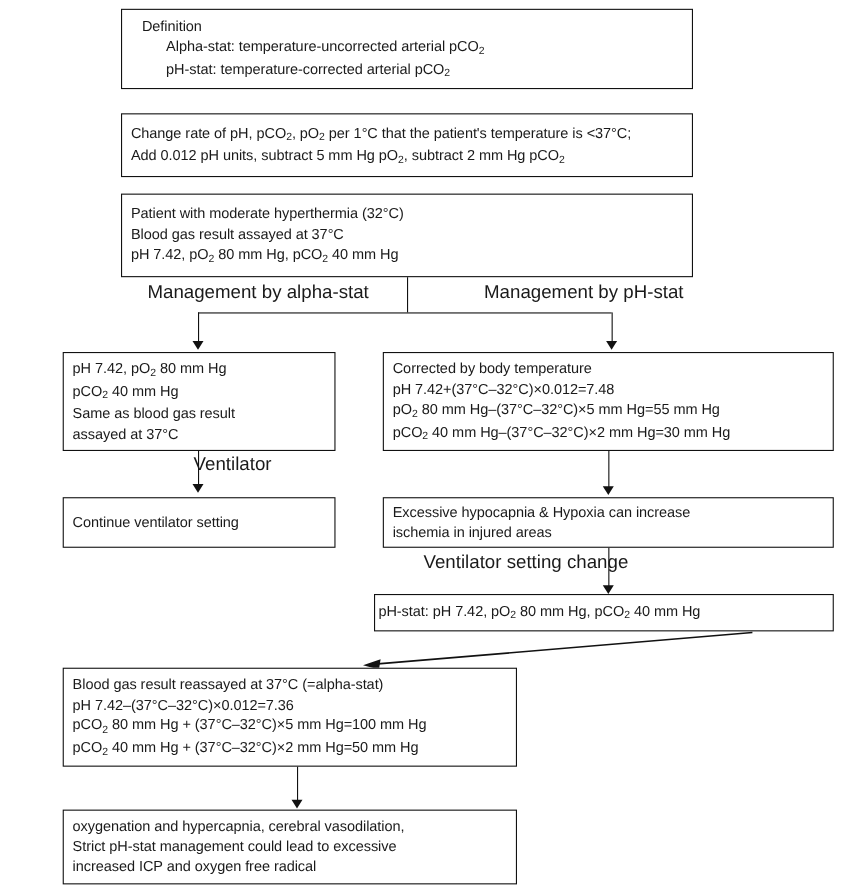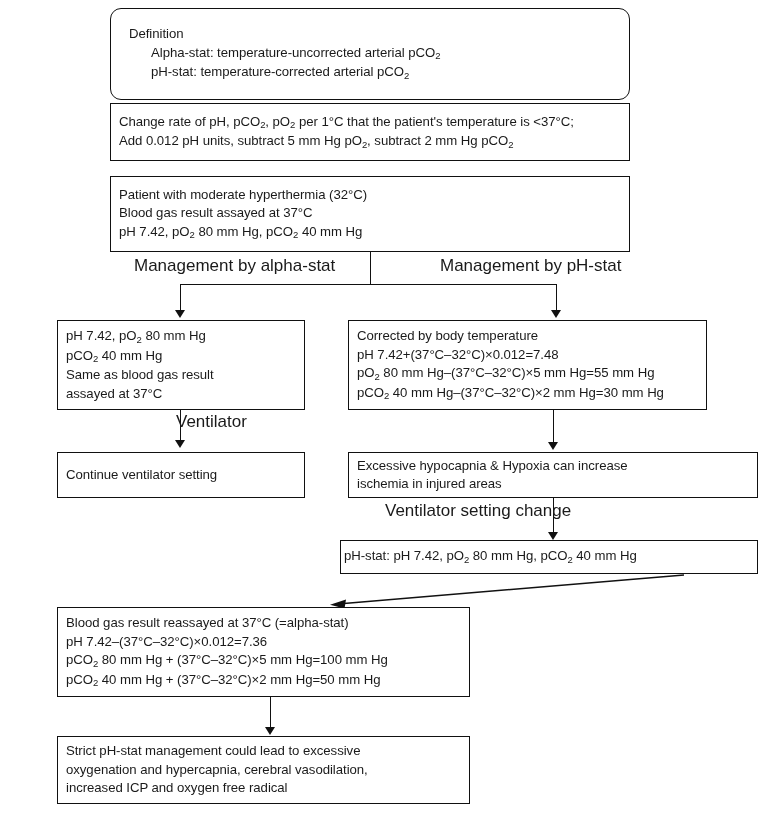--- a/index.html
+++ b/index.html
@@ -80,21 +80,21 @@
   .diag-svg {
     position: absolute;
     overflow: visible;
   }
 </style>
 </head>
 <body>
 
 <div id="canvas">
 
-  <div class="box left-align" style="left:110px; top:8px; width:520px; height:92px; padding-left:18px;border-radius:11px;">
+  <div class="box left-align" style="left:110px; top:8px; width:520px; height:73px; padding-left:18px;">
     <div class="line">Definition</div>
     <div class="line indent"><span>Alpha-stat: temperature-uncorrected arterial pCO</span><sub>2</sub></div>
     <div class="line indent"><span>pH-stat: temperature-corrected arterial pCO</span><sub>2</sub></div>
   </div>
 
   <div class="box" style="left:110px; top:103px; width:520px; height:58px;">
     <div class="line"><span>Change rate of pH, pCO</span><sub>2</sub><span>, pO</span><sub>2</sub><span> per 1°C that the patient's temperature is &lt;37°C;</span></div>
     <div class="line"><span>Add 0.012 pH units, subtract 5 mm Hg pO</span><sub>2</sub><span>, subtract 2 mm Hg pCO</span><sub>2</sub></div>
   </div>
 
@@ -117,21 +117,21 @@
   <div class="edge-label" style="left:134px; top:258px;">Management by alpha-stat</div>
   <div class="edge-label" style="left:440px; top:258px;">Management by pH-stat</div>
 
   <div class="box" style="left:57px; top:320px; width:248px; height:90px;">
     <div class="line"><span>pH 7.42, pO</span><sub>2</sub><span> 80 mm Hg</span></div>
     <div class="line"><span>pCO</span><sub>2</sub><span> 40 mm Hg</span></div>
     <div class="line">Same as blood gas result</div>
     <div class="line">assayed at 37°C</div>
   </div>
 
-  <div class="box" style="left:348px; top:320px; width:359px; height:90px;">
+  <div class="box" style="left:348px; top:320px; width:410px; height:90px;">
     <div class="line">Corrected by body temperature</div>
     <div class="line">pH 7.42+(37°C–32°C)×0.012=7.48</div>
     <div class="line"><span>pO</span><sub>2</sub><span> 80 mm Hg–(37°C–32°C)×5 mm Hg=55 mm Hg</span></div>
     <div class="line"><span>pCO</span><sub>2</sub><span> 40 mm Hg–(37°C–32°C)×2 mm Hg=30 mm Hg</span></div>
   </div>
 
   <div class="vline" style="left:180px; top:410px; height:32px;"></div>
   <div class="arrowhead" style="left:175px; top:440px;"></div>
   <div class="edge-label" style="left:176px; top:414px;">Ventilator</div>
 
@@ -164,18 +164,18 @@
     <div class="line">Blood gas result reassayed at 37°C (=alpha-stat)</div>
     <div class="line">pH 7.42–(37°C–32°C)×0.012=7.36</div>
     <div class="line"><span>pCO</span><sub>2</sub><span> 80 mm Hg + (37°C–32°C)×5 mm Hg=100 mm Hg</span></div>
     <div class="line"><span>pCO</span><sub>2</sub><span> 40 mm Hg + (37°C–32°C)×2 mm Hg=50 mm Hg</span></div>
   </div>
 
   <div class="vline" style="left:270px; top:697px; height:32px;"></div>
   <div class="arrowhead" style="left:265px; top:727px;"></div>
 
   <div class="box" style="left:57px; top:736px; width:413px; height:68px;">
+    <div class="line">oxygenation and hypercapnia, cerebral vasodilation,</div>
     <div class="line">Strict pH-stat management could lead to excessive</div>
-    <div class="line">oxygenation and hypercapnia, cerebral vasodilation,</div>
     <div class="line">increased ICP and oxygen free radical</div>
   </div>
 
 </div>
 
 </body></html>

